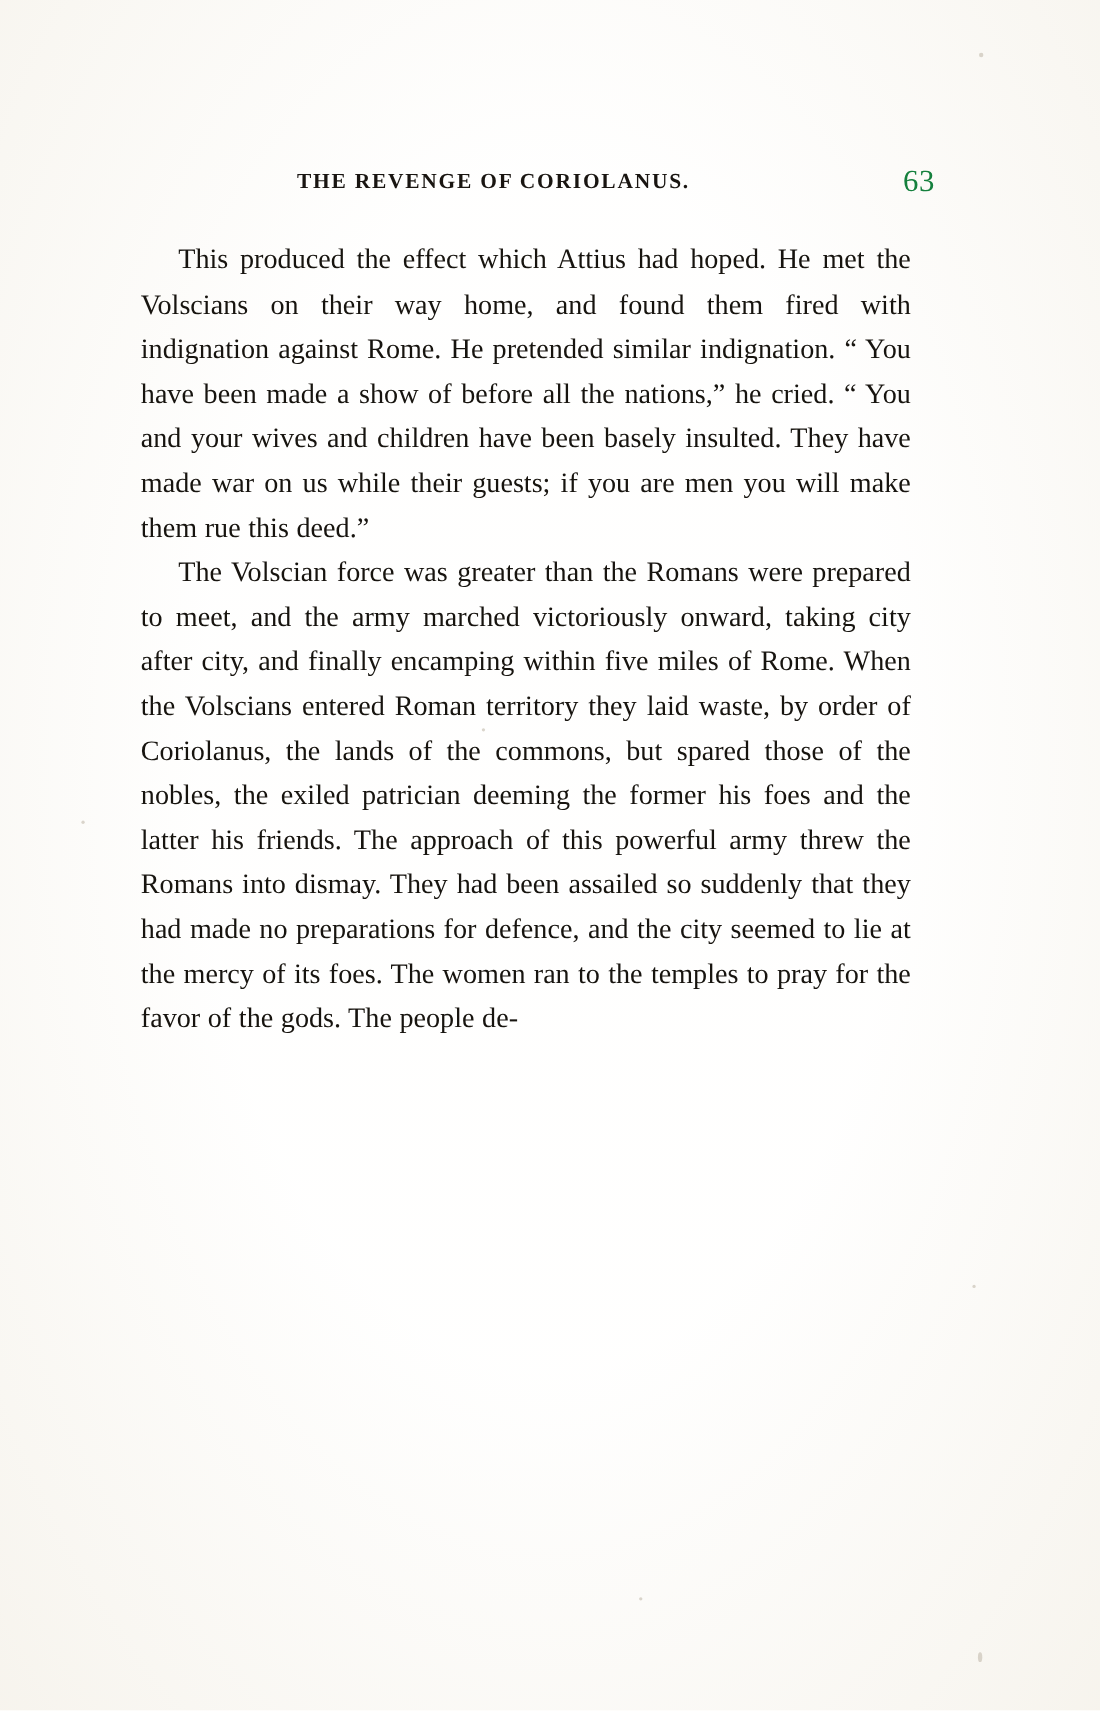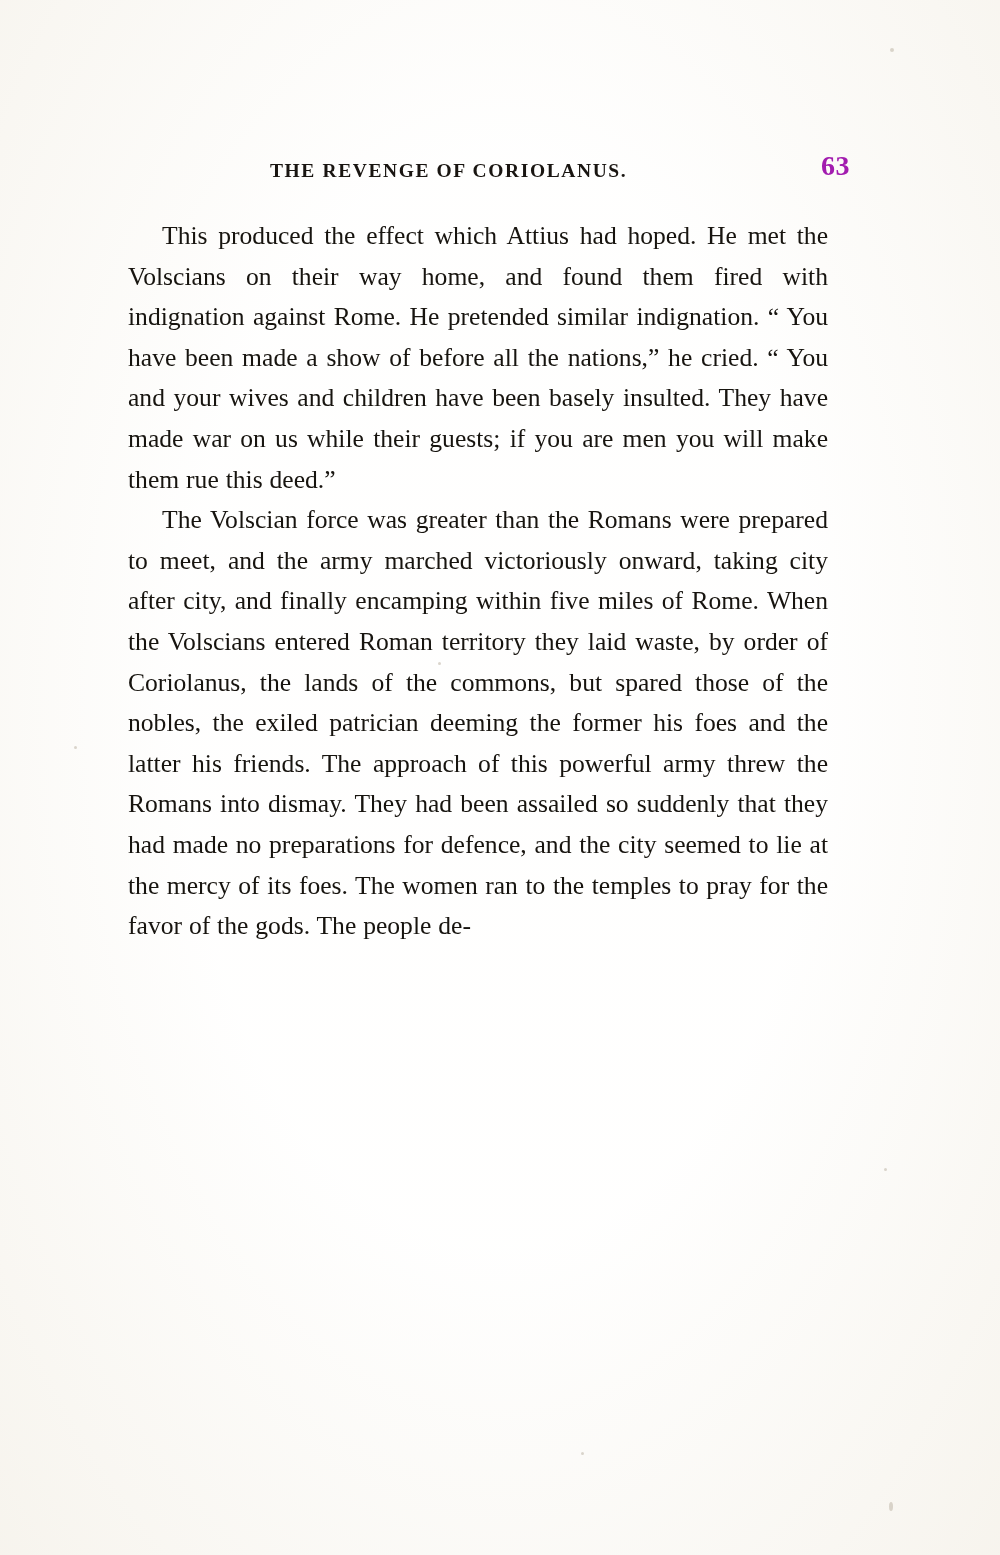--- a/index.html
+++ b/index.html
@@ -31,43 +31,43 @@
     pointer-events: none;
   }
   .content {
     position: absolute;
     left: 128px;
     top: 150px;
     width: 700px;
   }
   .header-row {
     display: flex;
-    align-items: flex-end;
+    align-items: center;
     justify-content: flex-start;
     width: 722px;
     margin-left: 0px;
     margin-bottom: 34px;
   }
   .running-head {
     flex: 0 0 auto;
     margin-left: 142px;
     font-family: "Liberation Serif", serif;
     font-size: 19.5px;
     font-weight: bold;
     letter-spacing: 1.6px;
     text-transform: uppercase;
     color: #191511;
     white-space: nowrap;
   }
   .folio {
     margin-left: auto;
     font-family: "Liberation Serif", serif;
     font-size: 28px;
-    font-weight: bold;
-    color: #a21caf;
+    font-weight: normal;
+    color: #15803d;
     letter-spacing: 0.5px;
   }
   p.body-par {
     margin: 0;
     font-size: 25.6px;
     line-height: 40.6px;
     text-align: justify;
     text-justify: inter-word;
     color: #17140f;
     font-family: "Liberation Serif", serif;

